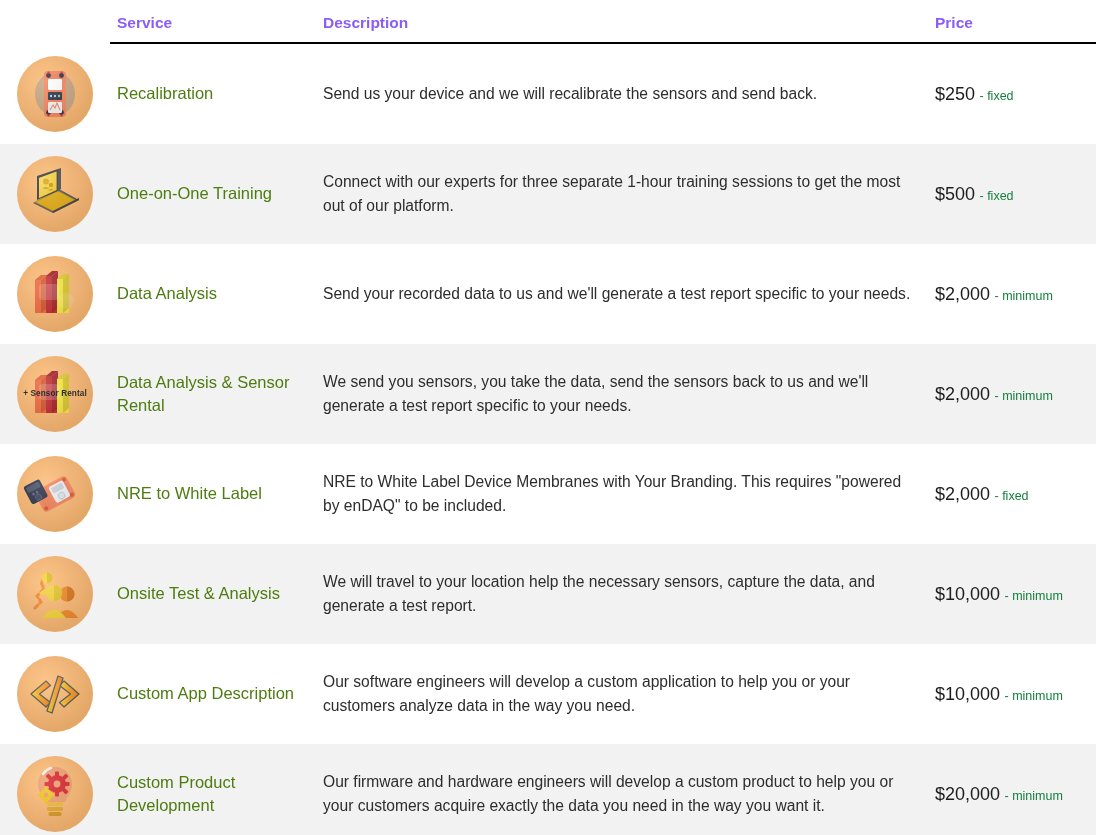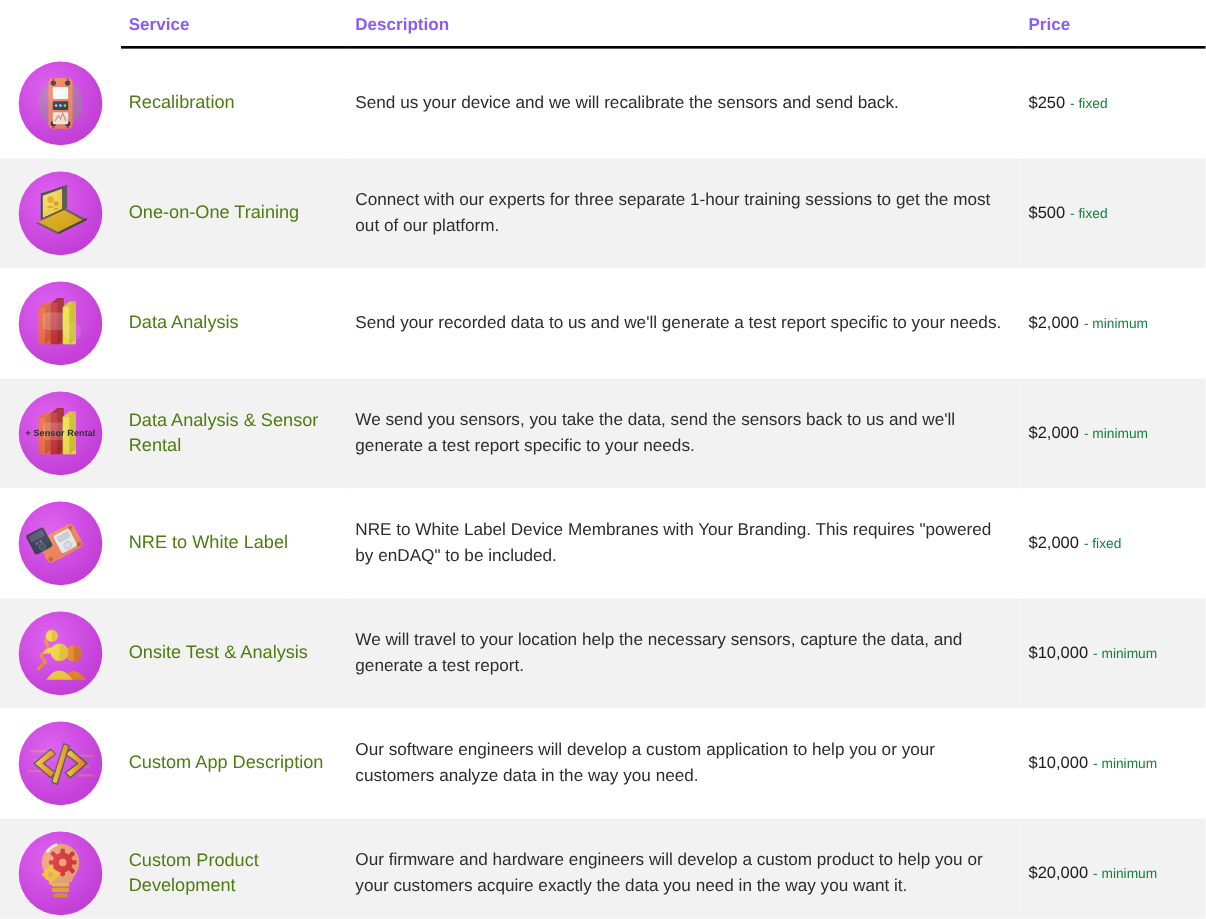--- a/index.html
+++ b/index.html
@@ -50,29 +50,29 @@
   tbody td.desc-cell {
     padding-left: 5px; padding-right: 16px;
     font-size: 15.6px; line-height: 1.55;
     color: #2d2d2d;
   }
   tbody td.price-cell {
     padding-left: 7px;
     color: #1d1d1d;
     white-space: nowrap;
   }
-  .price-amt { font-size: 15px; }
+  .price-amt { font-size: 18px; }
   .price-note { font-size: 12.5px; color: #15803d; }
 
   
   .bubble {
     position: relative;
     width: 76px; height: 76px;
     border-radius: 50%;
-    background: #d946ef;
+    background: #fdba74;
     overflow: hidden;
   }
   .bubble .glow {
     position: absolute; inset: 0;
     background: radial-gradient(circle at 38% 34%, rgba(255,255,255,.16), rgba(0,0,0,.10) 72%);
   }
   .bubble svg { position: absolute; left: 0; top: 0; }
   .ovl-text {
     position: absolute; left: 0; right: 0; top: 33px;
     text-align: center;

